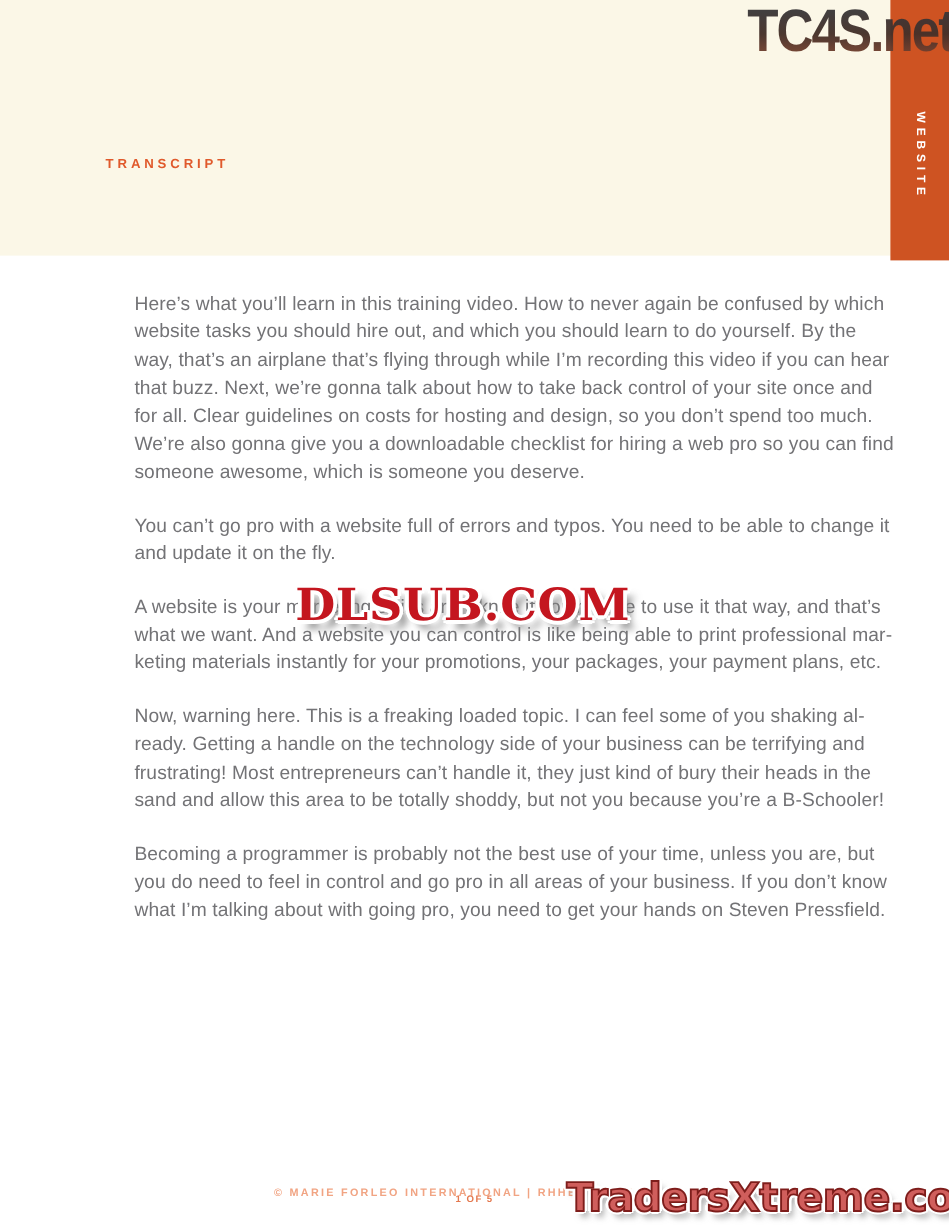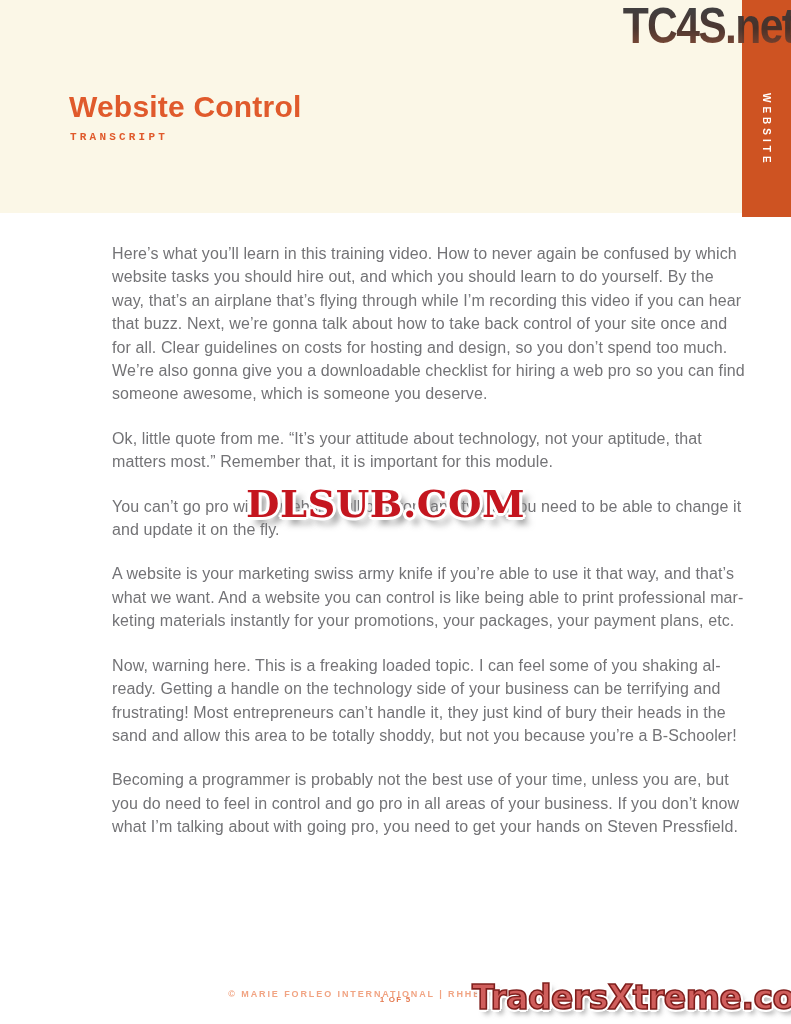--- a/index.html
+++ b/index.html
@@ -31,22 +31,22 @@
     transform:scale(0.82,0.96);transform-origin:right top;
     background:linear-gradient(180deg,#3b3839 18%,#453029 55%,#74412f 88%,#7f4a36 100%);
     -webkit-background-clip:text;background-clip:text;color:transparent;
     opacity:0.96;
   }
   .doc-title{
     position:absolute;left:69px;top:90px;
     font-size:30px;font-weight:700;color:#E05A2C;letter-spacing:0.2px;
   }
   .doc-subtitle{
-    position:absolute;left:70px;top:131px;
-    font-size:11px;font-weight:700;color:#E05A2C;letter-spacing:3.2px;font-family:Liberation Mono, monospace;
+    position:absolute;left:88px;top:131px;
+    font-size:11px;font-weight:700;color:#E05A2C;letter-spacing:3.2px;
   }
   .transcript{
     position:absolute;left:112px;top:242px;width:580px;
     font-size:16px;line-height:23.4px;color:#737376;letter-spacing:0.1px;
   }
   .transcript p{
     margin:0 0 21px 0;white-space:pre;
   }
   .wm-dlsub{
     position:absolute;left:246px;top:486px;z-index:10;
@@ -85,34 +85,31 @@
 <div class="page">
 
   <div class="header-band"></div>
 
   <div class="side-tab">
     <span class="side-tab-label">WEBSITE</span>
   </div>
 
   <div class="wm-tc4s">TC4S.net</div>
 
-  <h1 class="doc-title" style="margin:0;">Website Control</h1>
 
   <div class="doc-subtitle">TRANSCRIPT</div>
 
   <div class="transcript">
     <p>Here’s what you’ll learn in this training video. How to never again be confused by which
 website tasks you should hire out, and which you should learn to do yourself. By the
 way, that’s an airplane that’s flying through while I’m recording this video if you can hear
 that buzz. Next, we’re gonna talk about how to take back control of your site once and
 for all. Clear guidelines on costs for hosting and design, so you don’t spend too much.
 We’re also gonna give you a downloadable checklist for hiring a web pro so you can find
 someone awesome, which is someone you deserve.</p>
-    <p>Ok, little quote from me. “It’s your attitude about technology, not your aptitude, that
-matters most.” Remember that, it is important for this module.</p>
     <p>You can’t go pro with a website full of errors and typos. You need to be able to change it
 and update it on the fly.</p>
     <p>A website is your marketing swiss army knife if you’re able to use it that way, and that’s
 what we want. And a website you can control is like being able to print professional mar-
 keting materials instantly for your promotions, your packages, your payment plans, etc.</p>
     <p>Now, warning here. This is a freaking loaded topic. I can feel some of you shaking al-
 ready. Getting a handle on the technology side of your business can be terrifying and
 frustrating! Most entrepreneurs can’t handle it, they just kind of bury their heads in the
 sand and allow this area to be totally shoddy, but not you because you’re a B-Schooler!</p>
     <p>Becoming a programmer is probably not the best use of your time, unless you are, but

